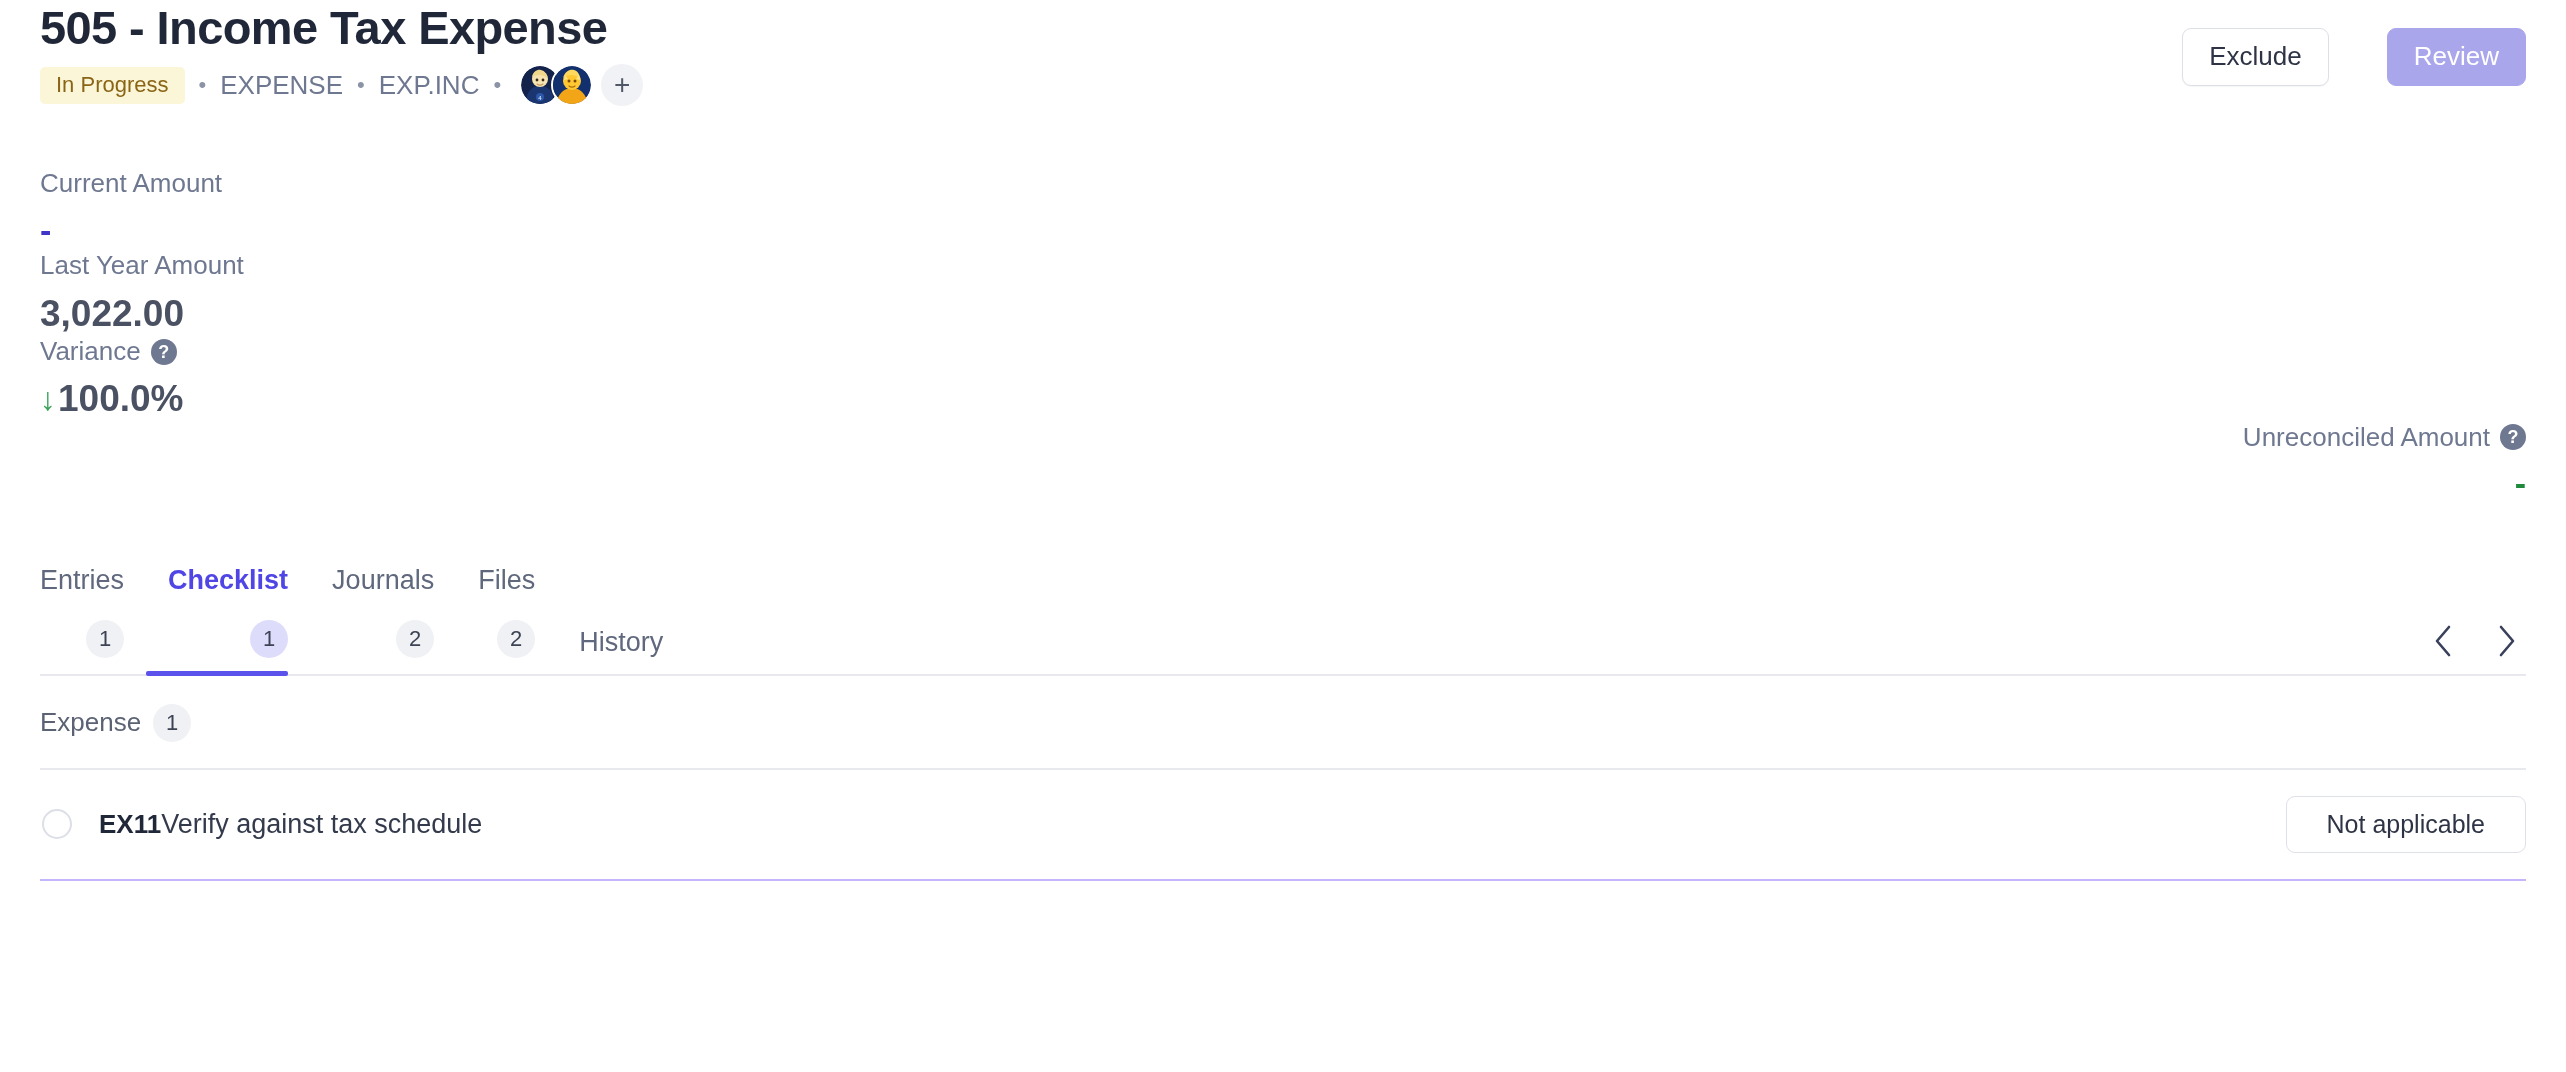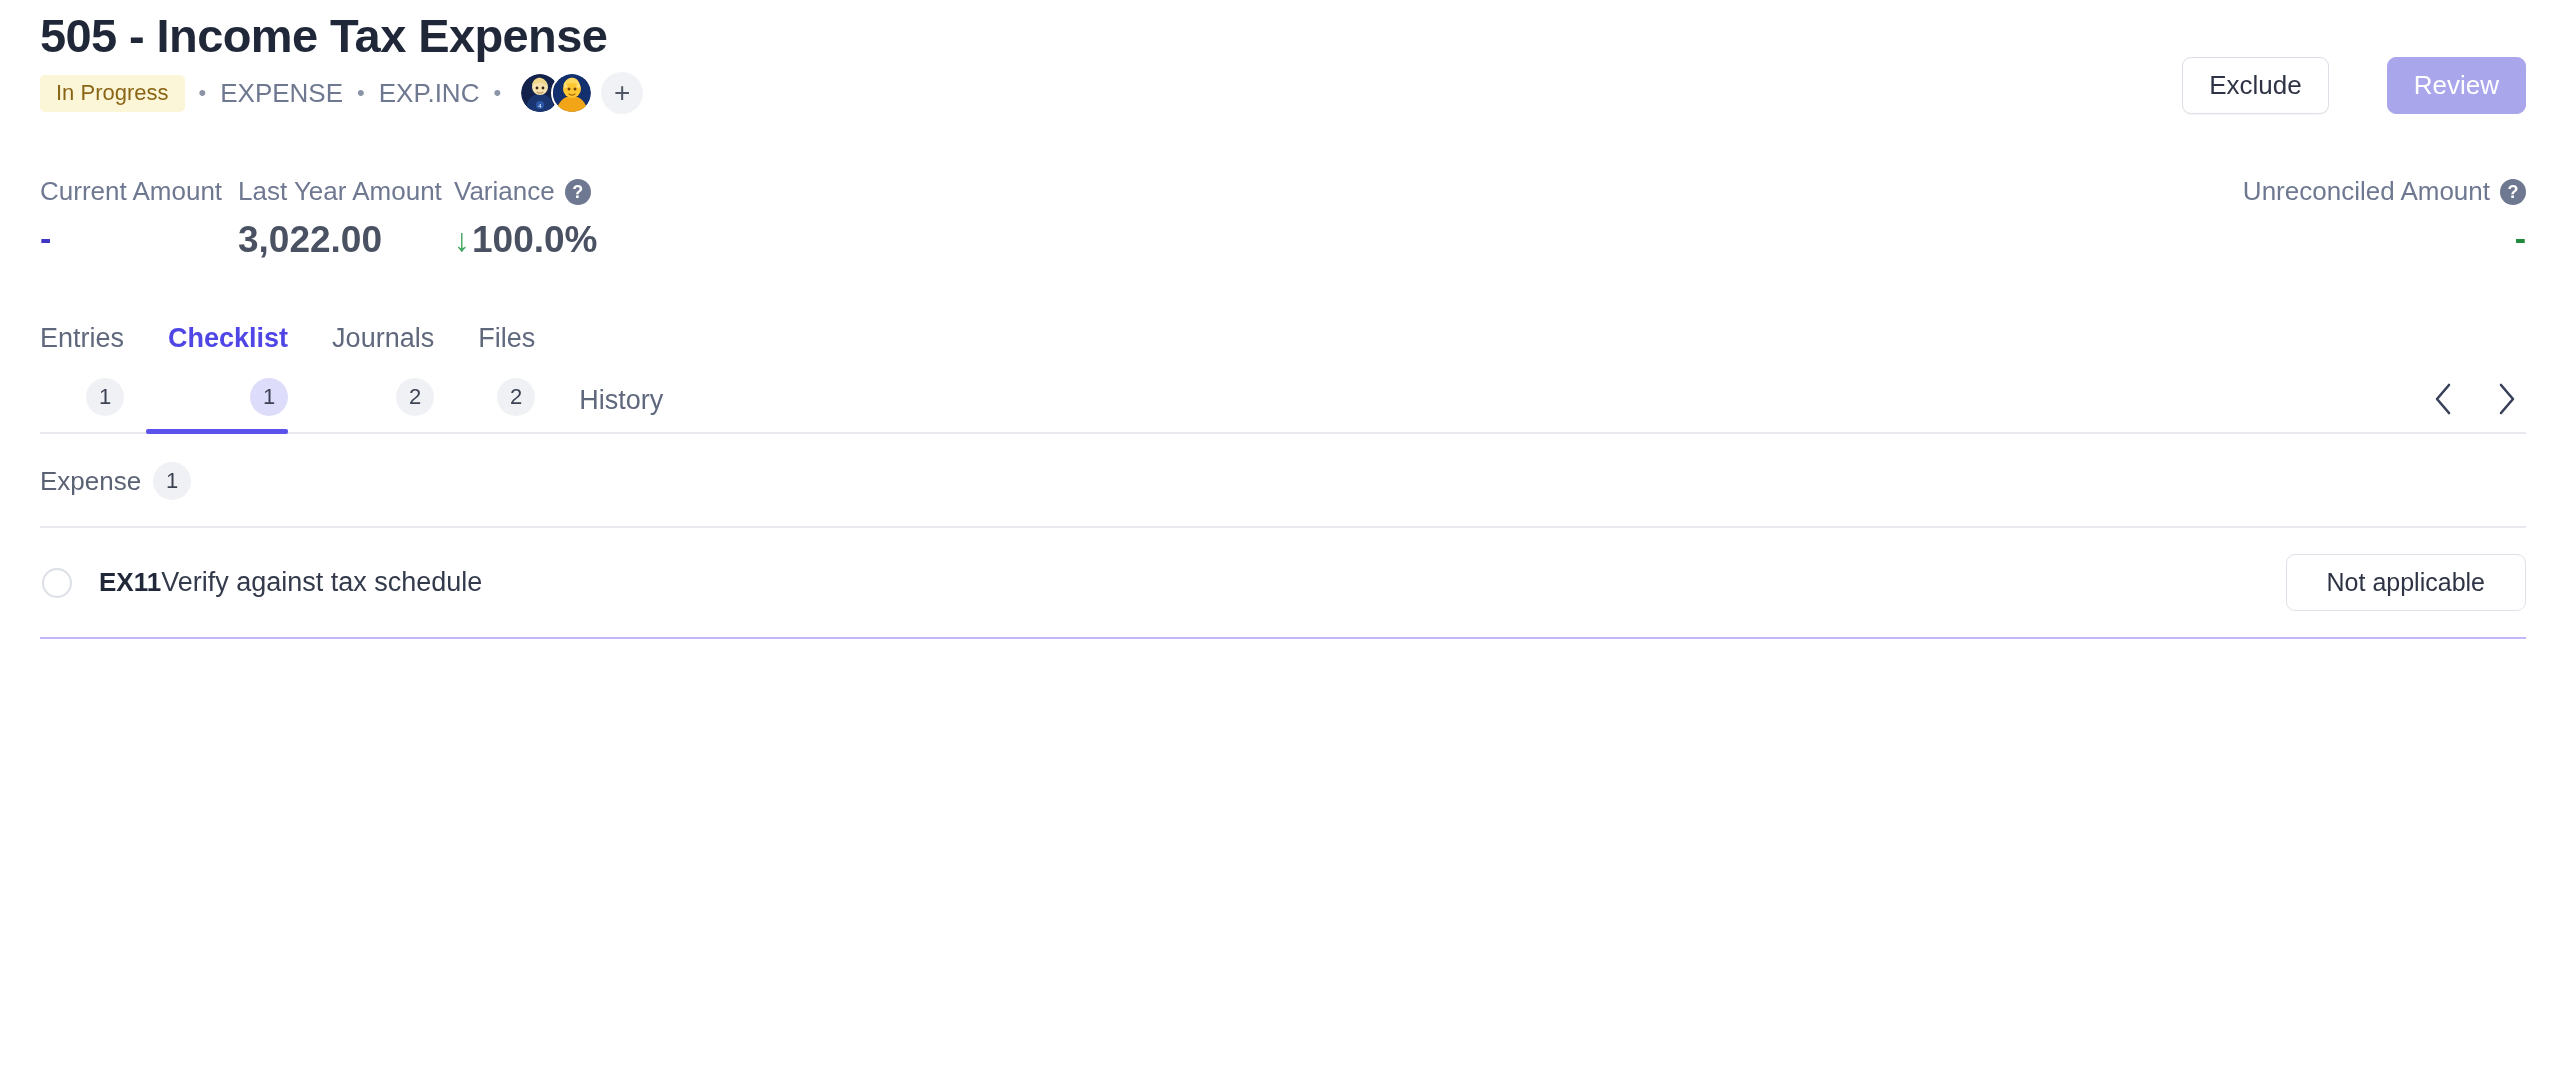--- a/index.html
+++ b/index.html
@@ -21,23 +21,22 @@
   .page {
     position: relative;
     width: 2566px;
     height: 1072px;
     padding: 0 40px;
   }
 
   
   .header {
     display: flex;
-    align-items: flex-end;
+    align-items: center;
     justify-content: space-between;
-    padding-top: 8px;
   }
   .header-left { display: flex; flex-direction: column; }
 
   .page-title {
     font-size: 47px;
     font-weight: bold;
     letter-spacing: -0.6px;
     color: #1f2739;
     line-height: 1.18;
     margin: 0;
@@ -131,20 +130,21 @@
     border: 1px solid #aaa6ec;
     color: #ffffff;
   }
 
   
   .kpi-row {
     display: flex;
     align-items: flex-start;
     margin-top: 62px;
     position: relative;
+    flex-direction: column;
   }
   .kpi {
     display: flex;
     flex-direction: column;
   }
   .kpi-label {
     font-size: 26px;
     color: #6f7891;
     font-weight: 400;
     line-height: 1.2;

